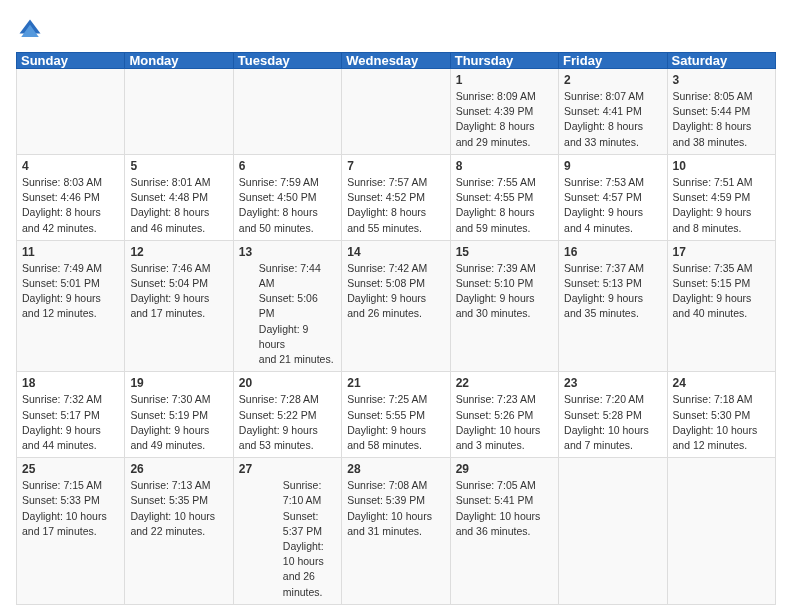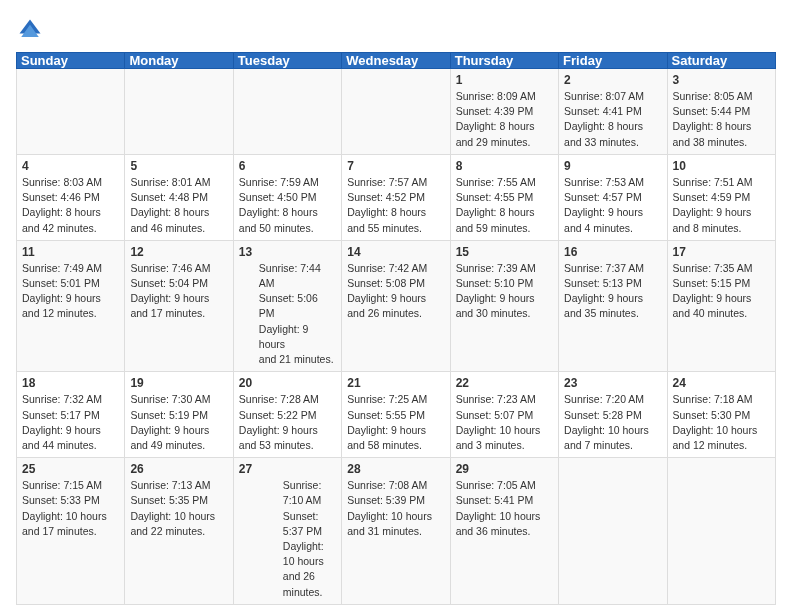--- a/index.html
+++ b/index.html
@@ -275,21 +275,21 @@
         <td>
           <span class="day-num">21</span>
           <div class="cell-text" style="white-space: pre-line;">Sunrise: 7:25 AM
 Sunset: 5:55 PM
 Daylight: 9 hours
 and 58 minutes.</div>
         </td>
         <td>
           <span class="day-num">22</span>
           <div class="cell-text" style="white-space: pre-line;">Sunrise: 7:23 AM
-Sunset: 5:07 PM
+Sunset: 5:26 PM
 Daylight: 10 hours
 and 3 minutes.</div>
         </td>
         <td>
           <span class="day-num">23</span>
           <div class="cell-text" style="white-space: pre-line;">Sunrise: 7:20 AM
 Sunset: 5:28 PM
 Daylight: 10 hours
 and 7 minutes.</div>
         </td>

